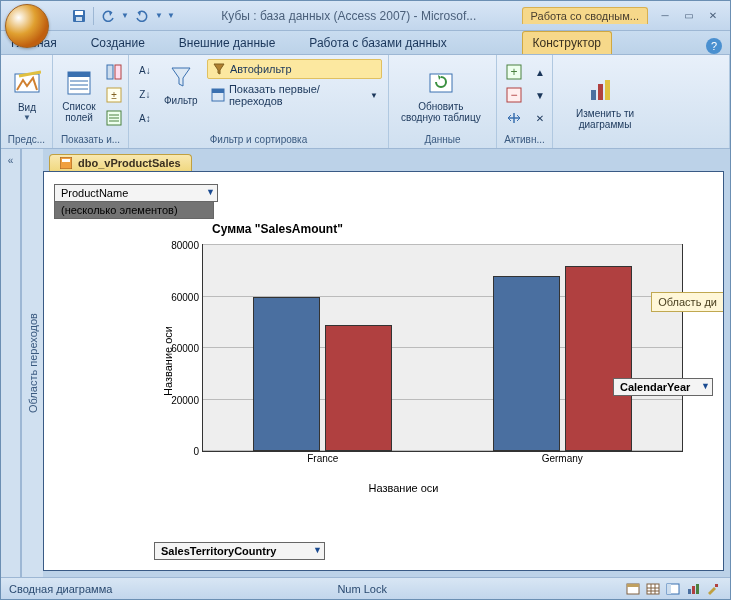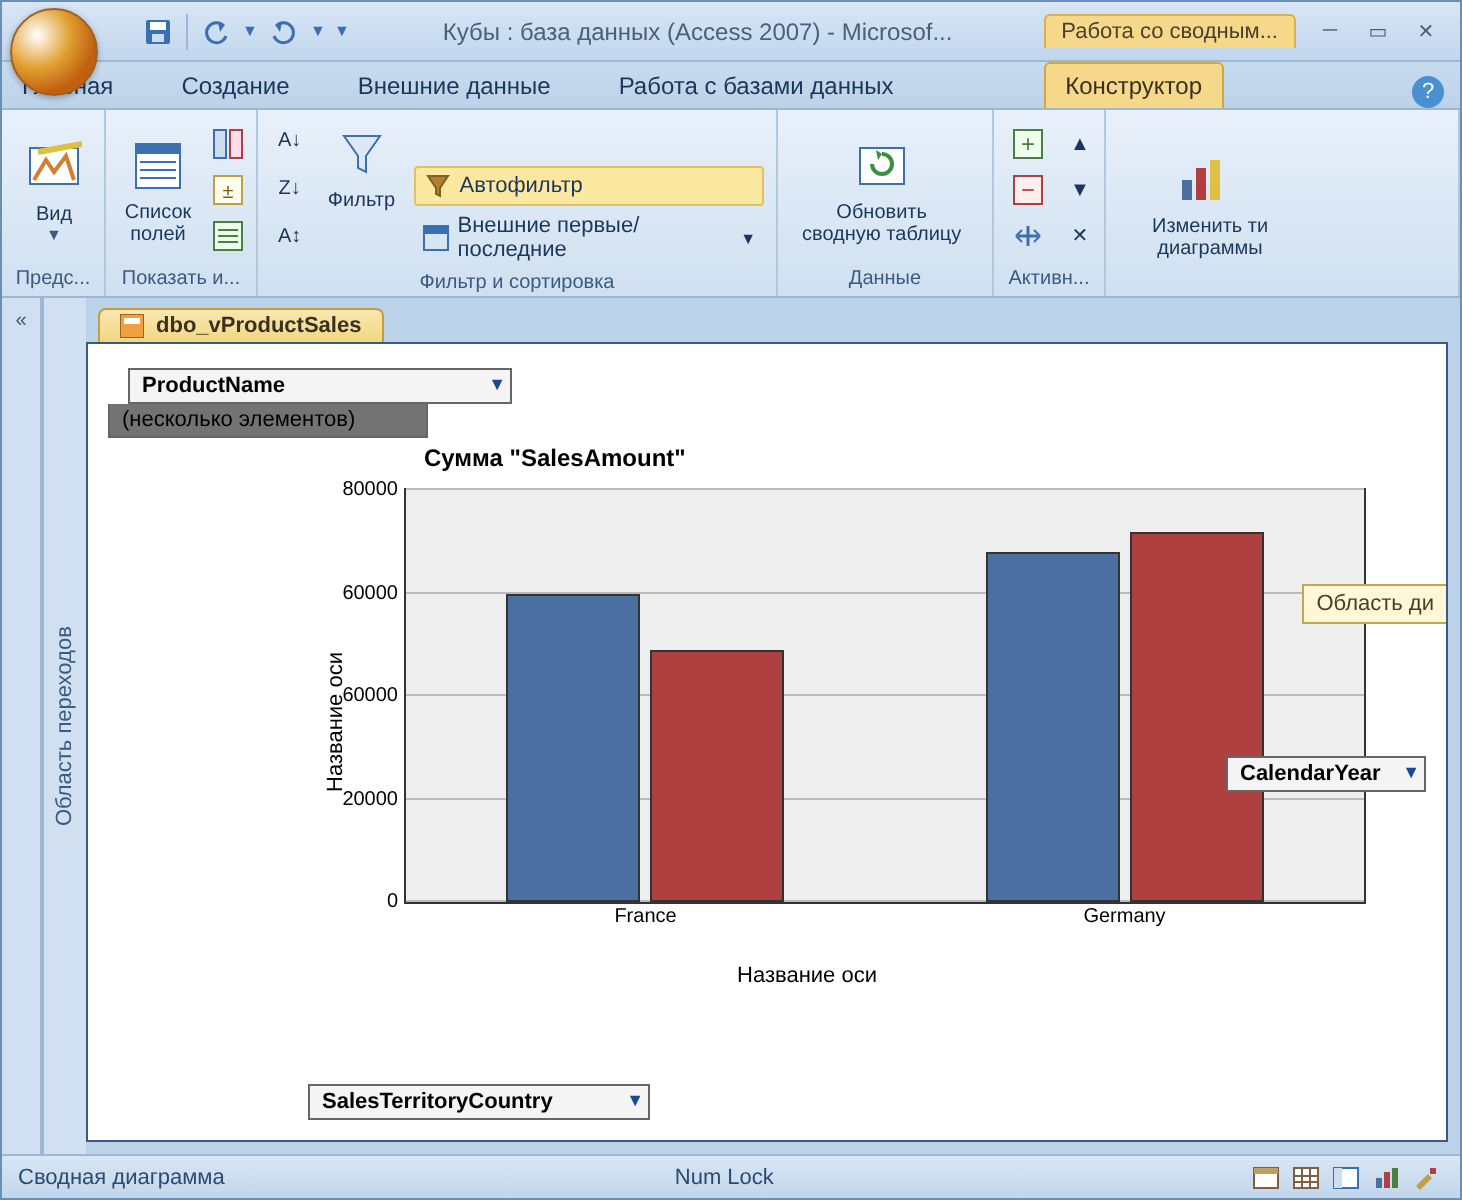--- a/index.html
+++ b/index.html
@@ -23,21 +23,21 @@
   .ribbon{height:94px;background:linear-gradient(#e8f0fa,#d0e0f0);display:flex;border-bottom:1px solid #9db7d4;}
   .rgroup{border-right:1px solid #b0c8e0;display:flex;flex-direction:column;padding:2px 4px;}
   .rgroup-body{flex:1;display:flex;align-items:center;gap:4px;padding:2px;}
   .rgroup-label{font-size:10px;color:#3a5a80;text-align:center;padding:1px 0;white-space:nowrap;overflow:hidden;text-overflow:ellipsis;}
   .big-btn{display:flex;flex-direction:column;align-items:center;justify-content:center;padding:2px 6px;cursor:pointer;border-radius:3px;min-width:40px;}
   .big-btn .icon{width:32px;height:32px;display:flex;align-items:center;justify-content:center;}
   .big-btn .lbl{font-size:10px;color:#1a365a;text-align:center;line-height:1.1;margin-top:2px;}
   .small-stack{display:flex;flex-direction:column;gap:1px;}
   .small-btn{width:22px;height:22px;display:flex;align-items:center;justify-content:center;cursor:pointer;border-radius:2px;font-size:10px;color:#1a365a;}
   .row-btn{display:flex;align-items:center;gap:4px;padding:2px 4px;font-size:11px;color:#1a365a;cursor:pointer;border-radius:2px;}
-  .autofilter{background:#fce8a0;border:1px solid #e0c060;margin-top:24px;}
+  .autofilter{background:#fce8a0;border:1px solid #e0c060;}
 
   .workspace{flex:1;display:flex;background:#bcd2e8;overflow:hidden;}
   .side-rail{width:22px;background:#d0e0f0;border-right:1px solid #9db7d4;display:flex;align-items:center;justify-content:center;writing-mode:vertical-rl;transform:rotate(180deg);font-size:11px;color:#3a5a80;cursor:pointer;}
   .side-collapse{width:20px;background:#d0e0f0;border-right:1px solid #9db7d4;display:flex;align-items:flex-start;justify-content:center;padding-top:6px;font-size:10px;color:#3a5a80;cursor:pointer;}
   .doc-area{flex:1;display:flex;flex-direction:column;}
   .doc-tab{height:22px;display:flex;align-items:flex-end;padding-left:6px;}
   .doc-tab-inner{background:linear-gradient(#f8e8b0,#f0d880);border:1px solid #c0a040;border-bottom:none;padding:2px 10px;font-size:11px;font-weight:bold;color:#3a3020;border-radius:4px 4px 0 0;display:flex;align-items:center;gap:6px;}
   .doc-canvas{flex:1;background:#fff;border:1px solid #395a85;margin:0 6px 6px 0;position:relative;overflow:hidden;}
 
   .field-box{position:absolute;border:1px solid #666;background:#f4f4f4;padding:2px 18px 2px 6px;font-size:11px;cursor:pointer;}
@@ -196,21 +196,21 @@
               </span>
             <span>Автофильтр</span>
           </div>
           <div class="row-btn">
             <span>
                 <svg width="14" height="14">
                   <rect x="1" y="1" width="12" height="12" fill="none" stroke="#3a70b0"></rect>
                   <rect x="1" y="1" width="12" height="4" fill="#3a70b0"></rect>
                 </svg>
               </span>
-            <span>Внешние первые/последние</span>
+            <span>Показать первые/переходов</span>
             <span style="font-size:8px;">▼</span>
           </div>
         </div>
       </div>
       <div class="rgroup-label">Фильтр и сортировка</div>
     </div>
     <div class="rgroup" style="width:108px">
       <div class="rgroup-body">
         <div class="big-btn">
           <div class="icon">
@@ -283,21 +283,21 @@
               <svg width="12" height="12">
                 <rect x="0" y="0" width="12" height="12" fill="#f0a040" stroke="#a06020"></rect>
                 <rect x="2" y="2" width="8" height="3" fill="#fff"></rect>
               </svg>
             </span>
           <span>dbo_vProductSales</span>
         </div>
       </div>
       <div class="doc-canvas">
 
-        <div class="field-box" style="left:20px;top:12px;width:192px;font-weight:bold;">
+        <div class="field-box" style="left:10px;top:12px;width:164px;font-weight:normal;">
           <span>ProductName</span>
           <span class="drop">▼</span>
         </div>
         <div class="field-sub" style="left:10px;top:30px;width:160px;">(несколько элементов)</div>
 
         <div class="chart">
           <div class="chart-title">Сумма "SalesAmount"</div>
           <div class="yaxis-label">Название оси</div>
           <div class="xaxis-label">Название оси</div>
           <div class="plot" id="plot">

